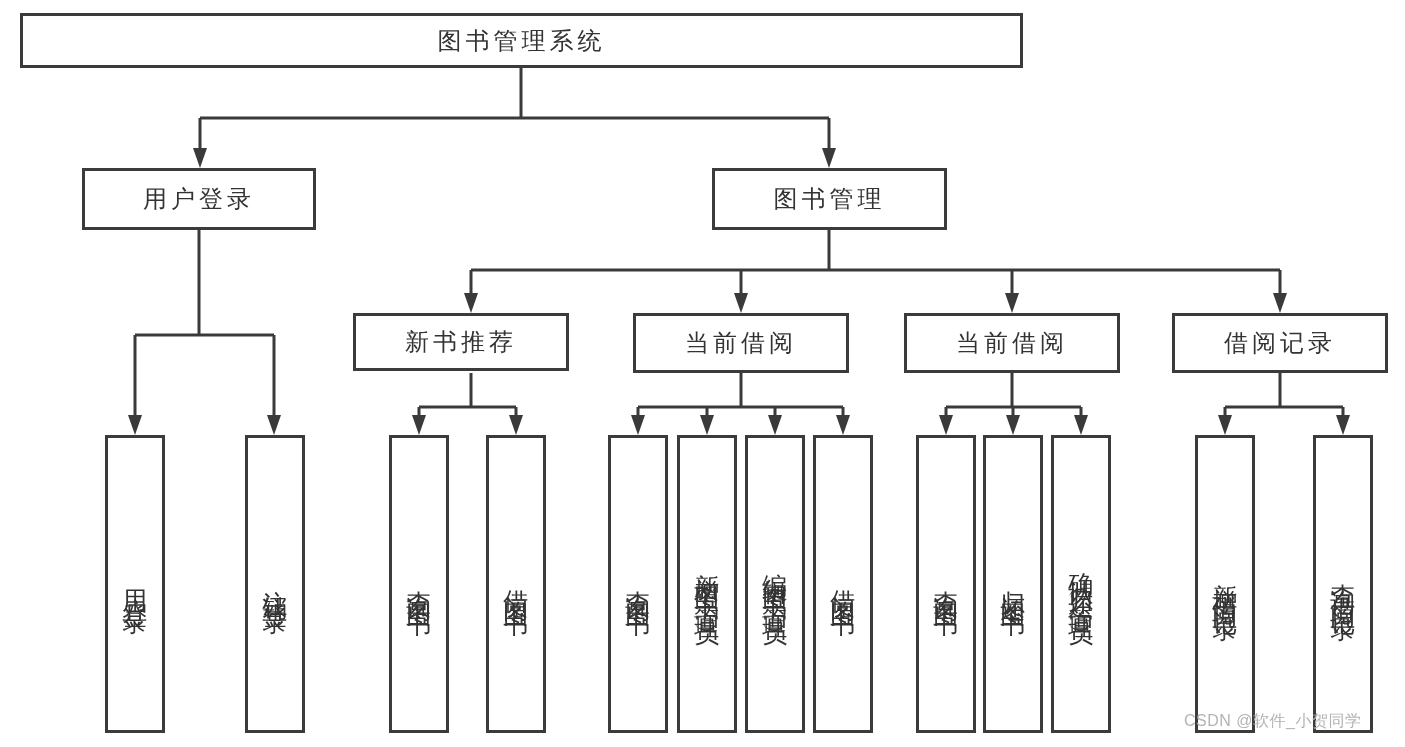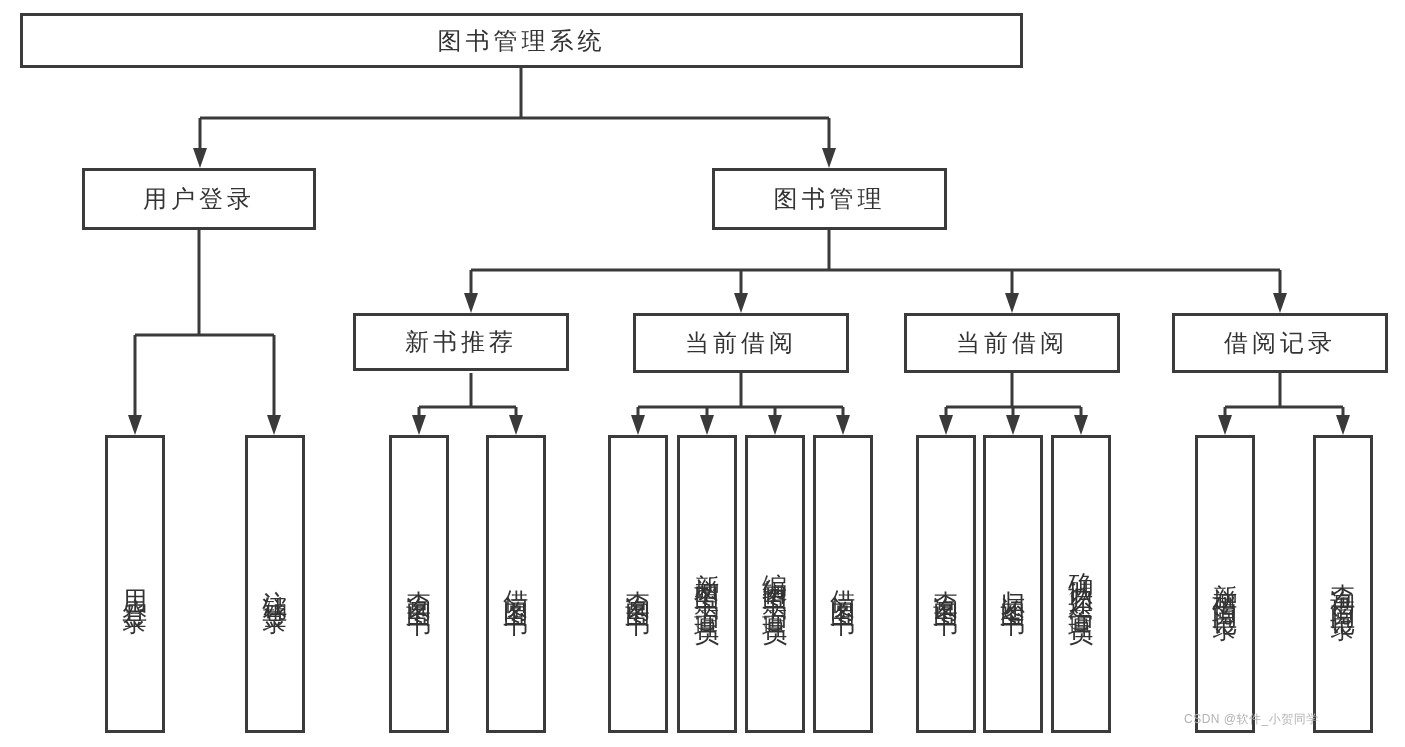--- a/index.html
+++ b/index.html
@@ -38,21 +38,21 @@
     writing-mode: vertical-rl;
     text-orientation: mixed;
     font-size: 25px;
     letter-spacing: 7px;
     line-height: 1.05;
   }
   .watermark {
     position: absolute;
     left: 1184px;
     top: 711px;
-    font-size: 12px;
+    font-size: 16px;
     letter-spacing: 0.5px;
     color: var(--watermark, #b3b3b3);
     z-index: 2;
     white-space: nowrap;
   }
 </style>
 </head>
 <body>
 
 <div class="canvas">

